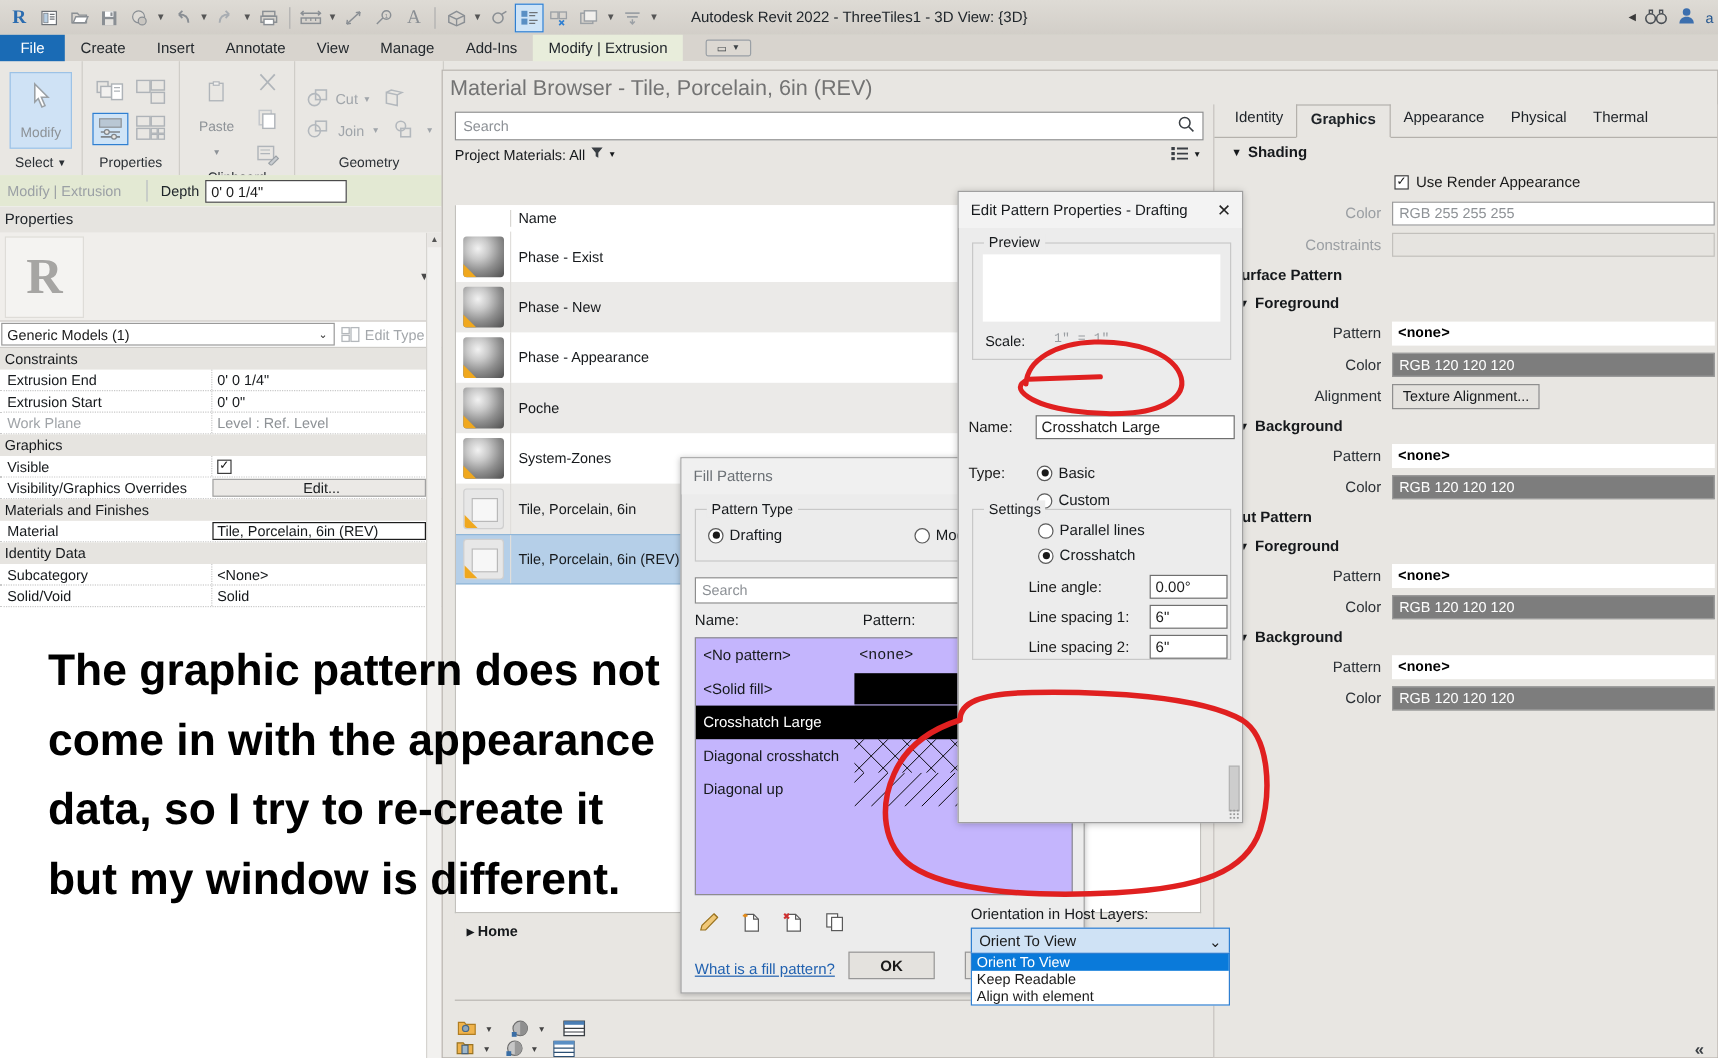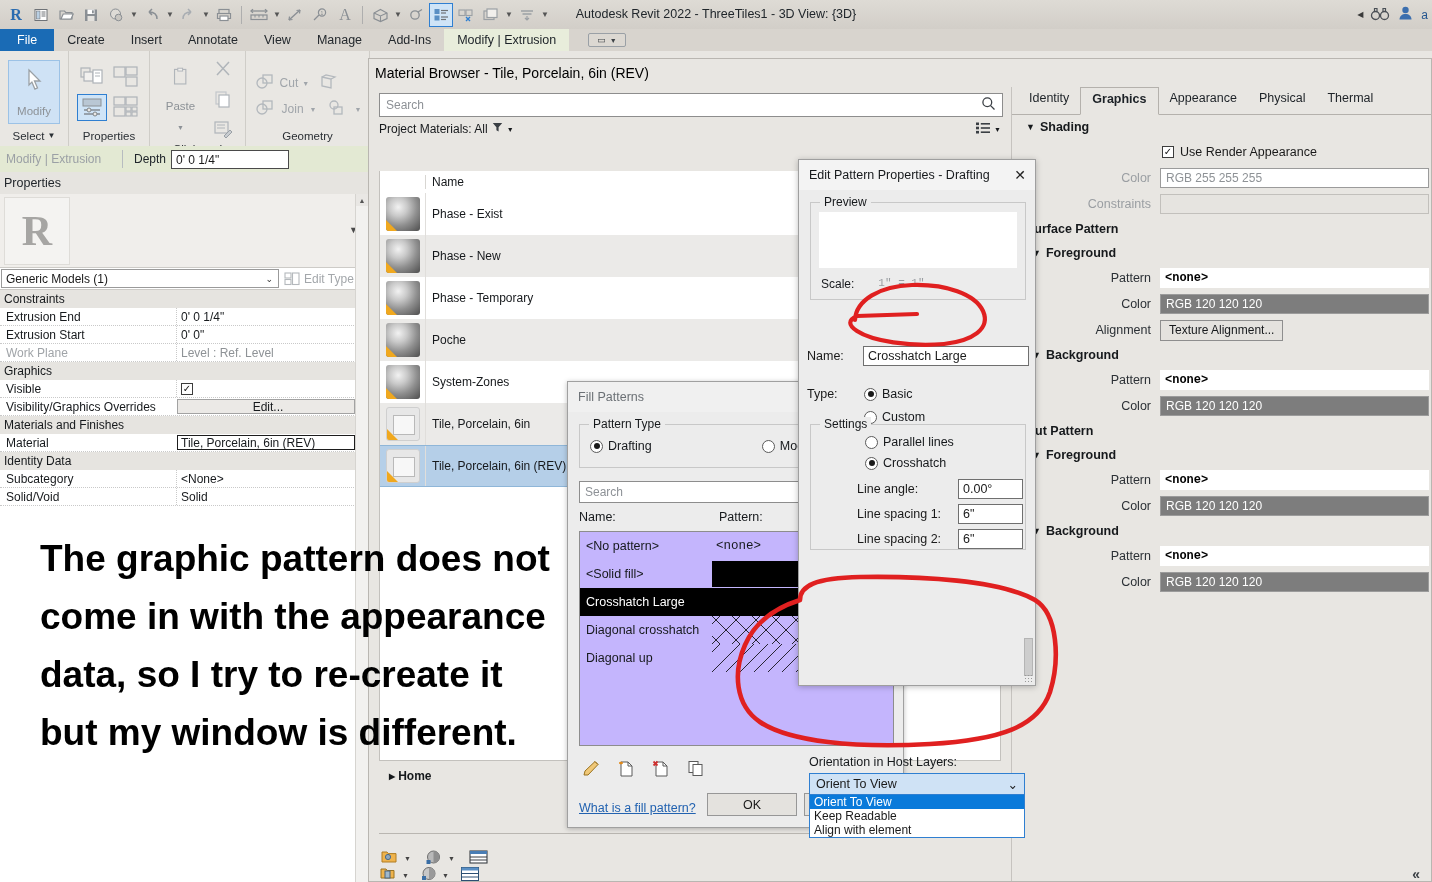--- a/index.html
+++ b/index.html
@@ -108,21 +108,21 @@
     font-family:"Liberation Sans", sans-serif;
     font-size:37px;font-weight:bold;line-height:58px;color:#000;
     z-index:40;
   }
 
   
   #matbrowser{
     position:absolute;left:368px;top:58px;width:1064px;height:824px;
     background:#e8e6e2;border:1px solid #b9b6b1;z-index:10;
   }
-  #mb-title{height:28px;display:flex;align-items:center;padding-left:6px;font-size:14px;color:#000000;}
+  #mb-title{height:28px;display:flex;align-items:center;padding-left:6px;font-size:18px;color:#737373;}
   #mb-body{position:absolute;left:0;top:28px;right:0;bottom:0;display:flex;}
   #mb-left{width:642px;height:100%;position:relative;}
   #mb-search{margin:6px 8px 0 10px;height:24px;background:#fff;border:1px solid #8d8d8d;display:flex;align-items:center;padding:0 6px;font-size:12px;color:#8d9196;justify-content:space-between;}
   #mb-filterbar{height:24px;display:flex;align-items:center;justify-content:space-between;padding:0 10px 0 10px;font-size:12px;color:#16191c;}
   #mb-filterbar .lf{display:flex;align-items:center;gap:4px;}
   #mb-list{position:absolute;left:10px;top:84px;width:622px;bottom:120px;background:#fff;border:1px solid #c3c1bd;border-top:none;}
   .mb-head{height:22px;display:flex;align-items:center;background:#fff;font-size:12px;color:#16191c;}
   .mb-head .c1{width:45px;}
   .mb-head .c2{flex:1;padding-left:6px;border-left:1px solid #d8d6d2;}
   .mb-row{height:42px;display:flex;align-items:center;font-size:12px;color:#16191c;}
@@ -177,21 +177,21 @@
   #fp-colhead .a{width:140px;}
   #fp-list{position:absolute;left:11px;top:149px;width:315px;height:215px;background:#c4b5fd;border:1px solid #8d8d8d;overflow:hidden;}
   .fp-row{height:28px;display:flex;align-items:center;font-size:12.5px;color:#16191c;}
   .fp-row.sel{background:#000;color:#fff;}
   .fp-row .nm{width:132px;padding-left:6px;}
   .fp-row .pt{flex:1;height:100%;display:flex;align-items:center;position:relative;}
   .swatch-none{font-size:12.5px;font-family:"Liberation Mono",monospace;padding-left:4px;}
   .swatch-solid{width:86px;height:26px;background:#000;}
   #fp-tools{position:absolute;left:14px;top:378px;display:flex;gap:16px;align-items:center;}
   #fp-link{position:absolute;left:11px;top:419px;font-size:12.5px;color:#2262b0;text-decoration:underline;}
-  #fp-ok{position:absolute;left:139px;top:411px;width:90px;height:23px;border:1px solid #979797;background:#e4e2de;display:flex;align-items:center;justify-content:center;font-size:12.5px;}
+  #fp-ok{position:absolute;left:139px;top:411px;width:72px;height:23px;border:1px solid #979797;background:#e4e2de;display:flex;align-items:center;justify-content:center;font-size:12.5px;font-weight:bold;}
   #fp-cancel{position:absolute;left:236px;top:411px;width:90px;height:23px;border:1px solid #979797;background:#e4e2de;display:flex;align-items:center;justify-content:center;font-size:12.5px;}
   #fp-grip{position:absolute;right:2px;bottom:2px;width:9px;height:9px;}
 
   
   #editpattern{
     position:absolute;left:798px;top:159px;width:238px;height:527px;
     background:#ececec;border:1px solid #9f9f9f;z-index:70;
     box-shadow:0 1px 6px rgba(0,0,0,.25);
   }
   #ep-title{height:30px;display:flex;align-items:center;justify-content:space-between;padding:0 9px 0 10px;font-size:12.5px;color:#16191c;background:#f3f3f3;}
@@ -690,21 +690,21 @@
         <div class="mb-row alt">
             <div class="sw">
               <div class="sphere"></div>
             </div>
             <div class="nm">Phase - New</div>
           </div>
         <div class="mb-row">
             <div class="sw">
               <div class="sphere"></div>
             </div>
-            <div class="nm">Phase - Temporary</div>
+            <div class="nm">Phase - Appearance</div>
           </div>
         <div class="mb-row alt">
             <div class="sw">
               <div class="sphere"></div>
             </div>
             <div class="nm">Poche</div>
           </div>
         <div class="mb-row">
             <div class="sw">
               <div class="sphere"></div>

